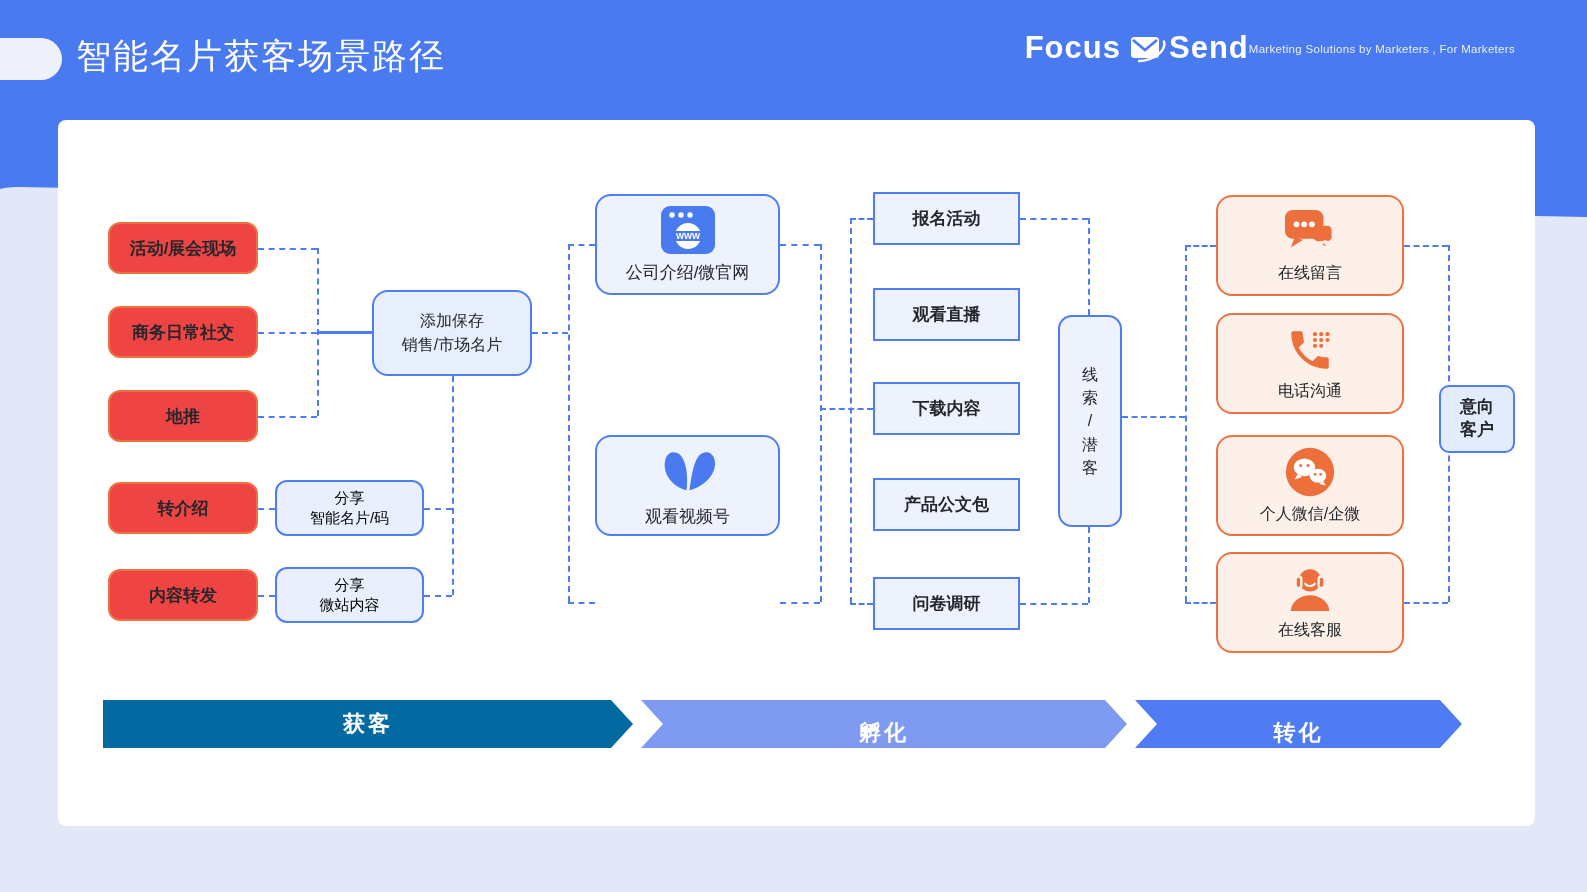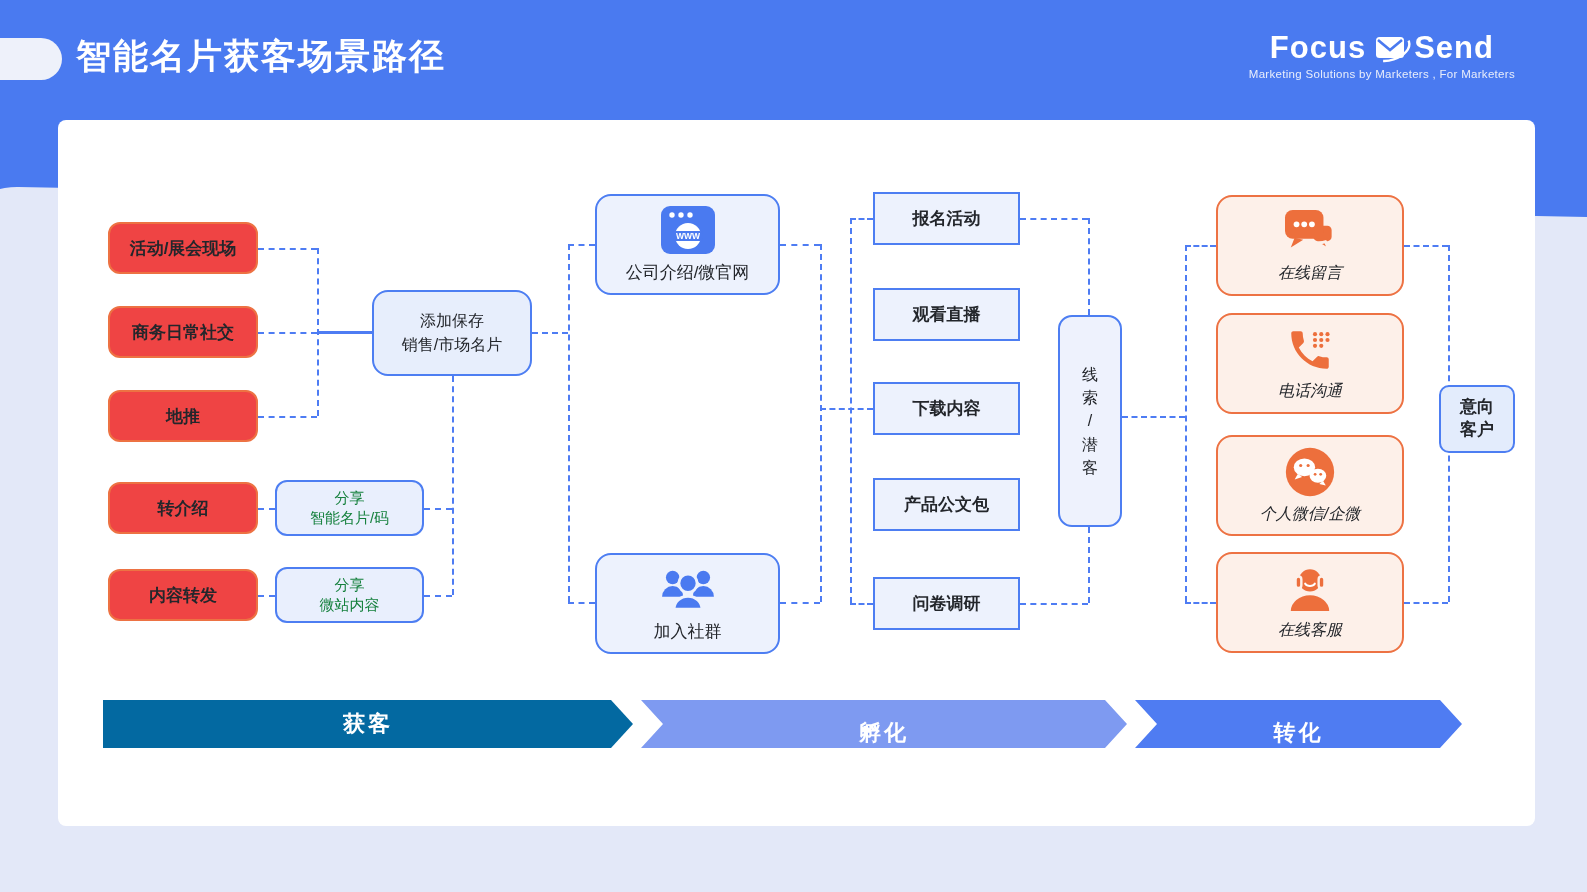--- a/index.html
+++ b/index.html
@@ -11,24 +11,24 @@
   .bg-blob{
     position:absolute;left:-60px;top:202px;width:1720px;height:860px;
     background:#e3e8f8;border-radius:70px;transform:rotate(1.1deg);
   }
   .header-tab{
     position:absolute;left:0;top:38px;width:62px;height:42px;
     background:#eef1fa;border-radius:0 26px 26px 0;
   }
   .page-title{
     position:absolute;left:76px;top:33px;color:#ffffff;
-    font-size:35px;font-weight:700;letter-spacing:2px;
+    font-size:35px;font-weight:400;letter-spacing:2px;
   }
   .logo{
-    position:absolute;right:72px;top:30px;display:flex;flex-direction:column;align-items:center;
+    position:absolute;right:72px;top:30px;display:flex;flex-direction:row;align-items:center;
   }
   .logo-row{display:flex;align-items:center;gap:2px;color:#fff;font-size:31px;font-weight:800;letter-spacing:1px;}
   .logo-tagline{color:#e9eefb;font-size:11.5px;margin-top:2px;letter-spacing:.3px;}
   .card{
     position:absolute;left:58px;top:120px;width:1477px;height:706px;
     background:#ffffff;border-radius:8px;
   }
   
   .hl{position:absolute;height:0;border-top:2px dashed #4e7cf3;}
   .vl{position:absolute;width:0;border-left:2px dashed #4e7cf3;}
@@ -37,21 +37,21 @@
   .o-box{
     position:absolute;width:150px;height:52px;box-sizing:border-box;
     border:2px solid #ed7243;background:#ef4444;border-radius:12px;
     display:flex;align-items:center;justify-content:center;
     font-size:17px;font-weight:700;color:#23262b;
   }
   .share-box{
     position:absolute;width:149px;height:56px;box-sizing:border-box;
     border:2px solid #4d7ef2;background:#e9effd;border-radius:12px;
     display:flex;flex-direction:column;align-items:center;justify-content:center;
-    font-size:15px;color:#15803d;line-height:1.35;
+    font-size:15px;color:#000000;line-height:1.35;
   }
   .capture-box{
     position:absolute;left:314px;top:170px;width:160px;height:86px;box-sizing:border-box;
     border:2px solid #4d7ef2;background:#e7eefc;border-radius:16px;
     display:flex;flex-direction:column;align-items:center;justify-content:center;
     font-size:16px;color:#23262b;line-height:1.5;
   }
   .big-blue{
     position:absolute;width:185px;height:101px;box-sizing:border-box;left:537px;
     border:2px solid #4d7ef2;background:#edf2fd;border-radius:16px;
@@ -67,21 +67,21 @@
   .lead-box{
     position:absolute;left:1000px;top:195px;width:64px;height:212px;box-sizing:border-box;
     border:2.5px solid #4d7ef2;background:#eef2fd;border-radius:14px;
     display:flex;flex-direction:column;align-items:center;justify-content:center;
     font-size:16px;color:#23262b;line-height:1.45;font-weight:500;
   }
   .big-orange{
     position:absolute;width:188px;height:101px;box-sizing:border-box;left:1158px;
     border:2px solid #ed7243;background:#fdf0e9;border-radius:16px;
     display:flex;flex-direction:column;align-items:center;justify-content:center;gap:6px;
-    font-size:16px;color:#23262b;font-style:italic;
+    font-size:16px;color:#23262b;
   }
   .intent-box{
     position:absolute;left:1355px;top:265px;width:76px;height:68px;box-sizing:border-box;
     border:2px solid #4d7ef2;background:#e3ecfc;border-radius:10px;
     display:flex;flex-direction:column;align-items:center;justify-content:center;
     font-size:17px;font-weight:700;color:#23262b;line-height:1.35;z-index:3;margin-left:26px;
   }
   .stage{
     position:absolute;top:580px;height:48px;
     display:flex;align-items:center;justify-content:center;
@@ -177,36 +177,32 @@
           <circle cx="29" cy="9" r="2.7" fill="#fff"></circle>
         <circle cx="27" cy="30" r="13" fill="#fff"></circle>
         <rect x="12" y="25" width="30" height="10" rx="3" fill="#4a7af0"></rect>
         <text x="27" y="33" font-size="8.5" font-weight="bold" fill="#ffffff" text-anchor="middle" font-family="Liberation Sans, sans-serif">WWW</text>
       </svg>
     </span>
     <span>公司介绍/微官网</span>
   </div>
 
 
-
-  <div class="big-blue" style="top:433px">
-    <span class="icon">
-      <svg width="58" height="48" viewBox="0 0 60 50">
+  <div class="big-blue" style="top:315px">
+    <span class="icon">
+      <svg width="64" height="54" viewBox="0 0 64 56">
         <g fill="#4a7af0">
-          <circle cx="14" cy="13" r="7"></circle>
-          <path d="M3 33 a11 11 0 0 1 22 0 z"></path>
-          <circle cx="46" cy="13" r="7"></circle>
-          <path d="M35 33 a11 11 0 0 1 22 0 z"></path>
-          <circle cx="30" cy="19" r="9.5" stroke="#edf2fd" stroke-width="3"></circle>
-          <path d="M15.5 46 a14.5 13.5 0 0 1 29 0 z" stroke="#edf2fd" stroke-width="3"></path>
-        </g>
-      </svg>
-    </span>
-    <span>加入社群</span>
-  </div>
+          <path d="M30.5 48 C15 44 5 30 8.5 16 C10.5 8.5 18 6 24 11.5 C29.5 17 32.5 32 30.5 48 Z"></path>
+          <path d="M33.5 48 C35.5 32 38.5 17 44 11.5 C50 6 57.5 8.5 59.5 16 C63 30 49 44 33.5 48 Z"></path>
+        </g>
+      </svg>
+    </span>
+    <span>观看视频号</span>
+  </div>
+
 
   <div class="b-box" style="top:72px">报名活动</div>
   <div class="b-box" style="top:168px">观看直播</div>
   <div class="b-box" style="top:262px">下载内容</div>
   <div class="b-box" style="top:358px">产品公文包</div>
   <div class="b-box" style="top:457px">问卷调研</div>
 
   <div class="lead-box">
     <span>线</span>
     <span>索</span>

